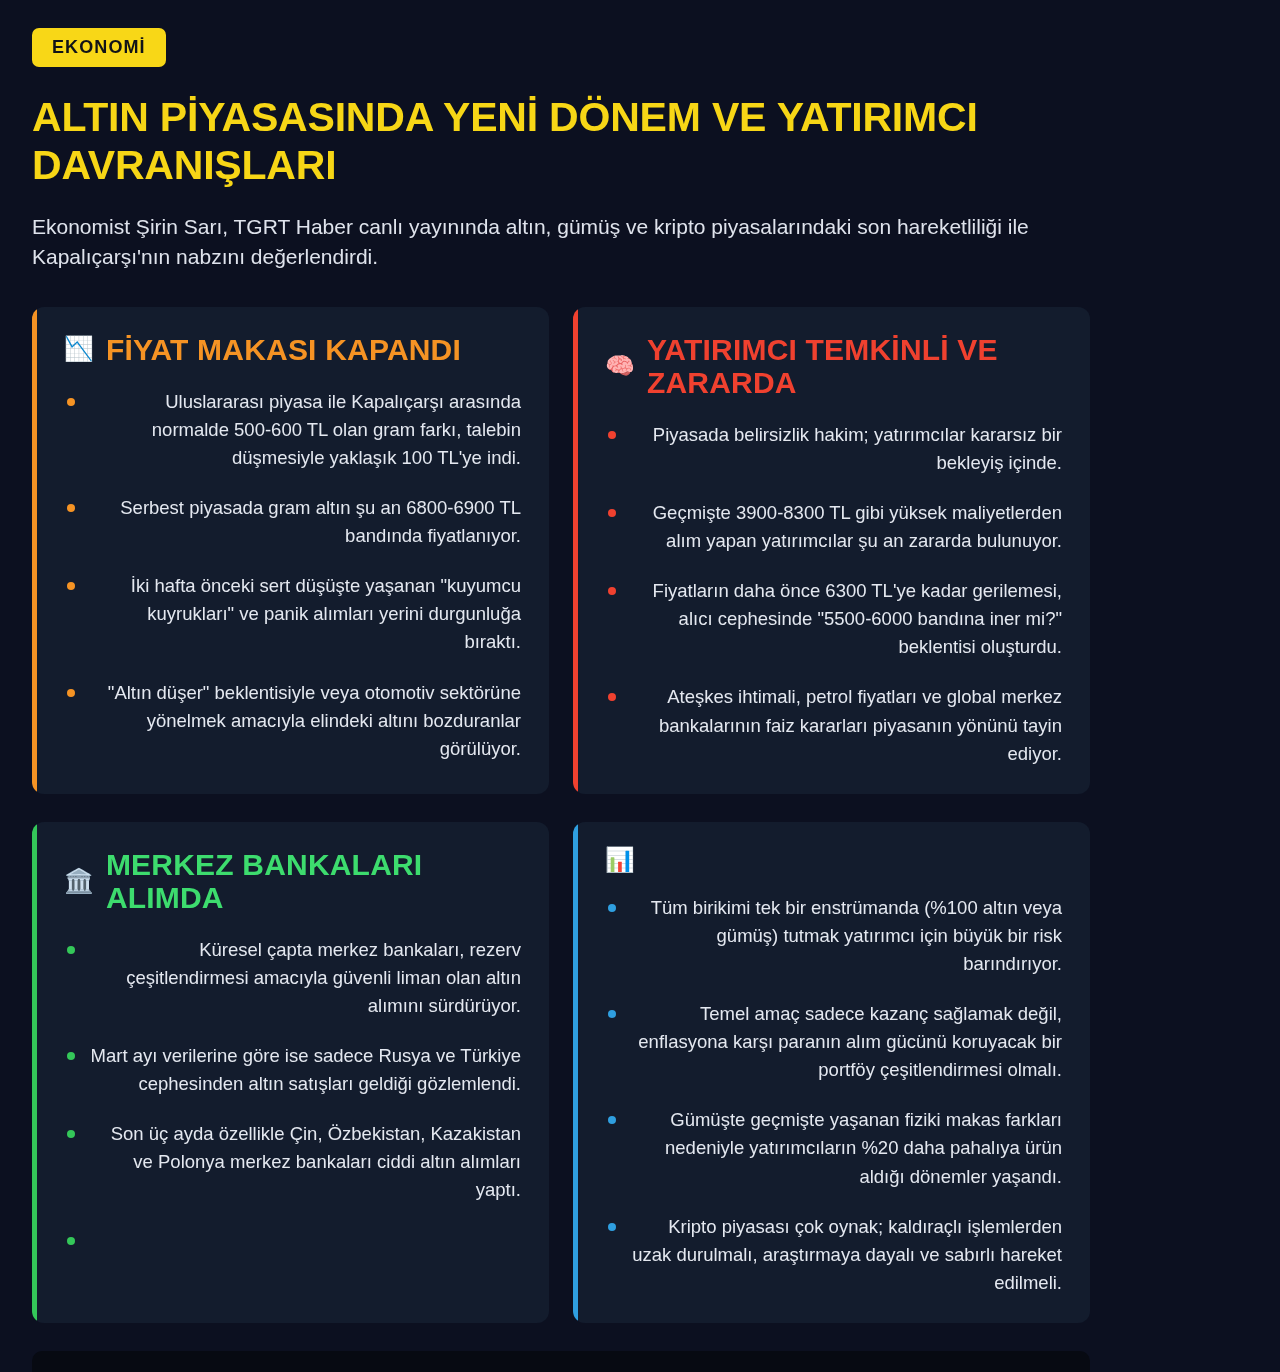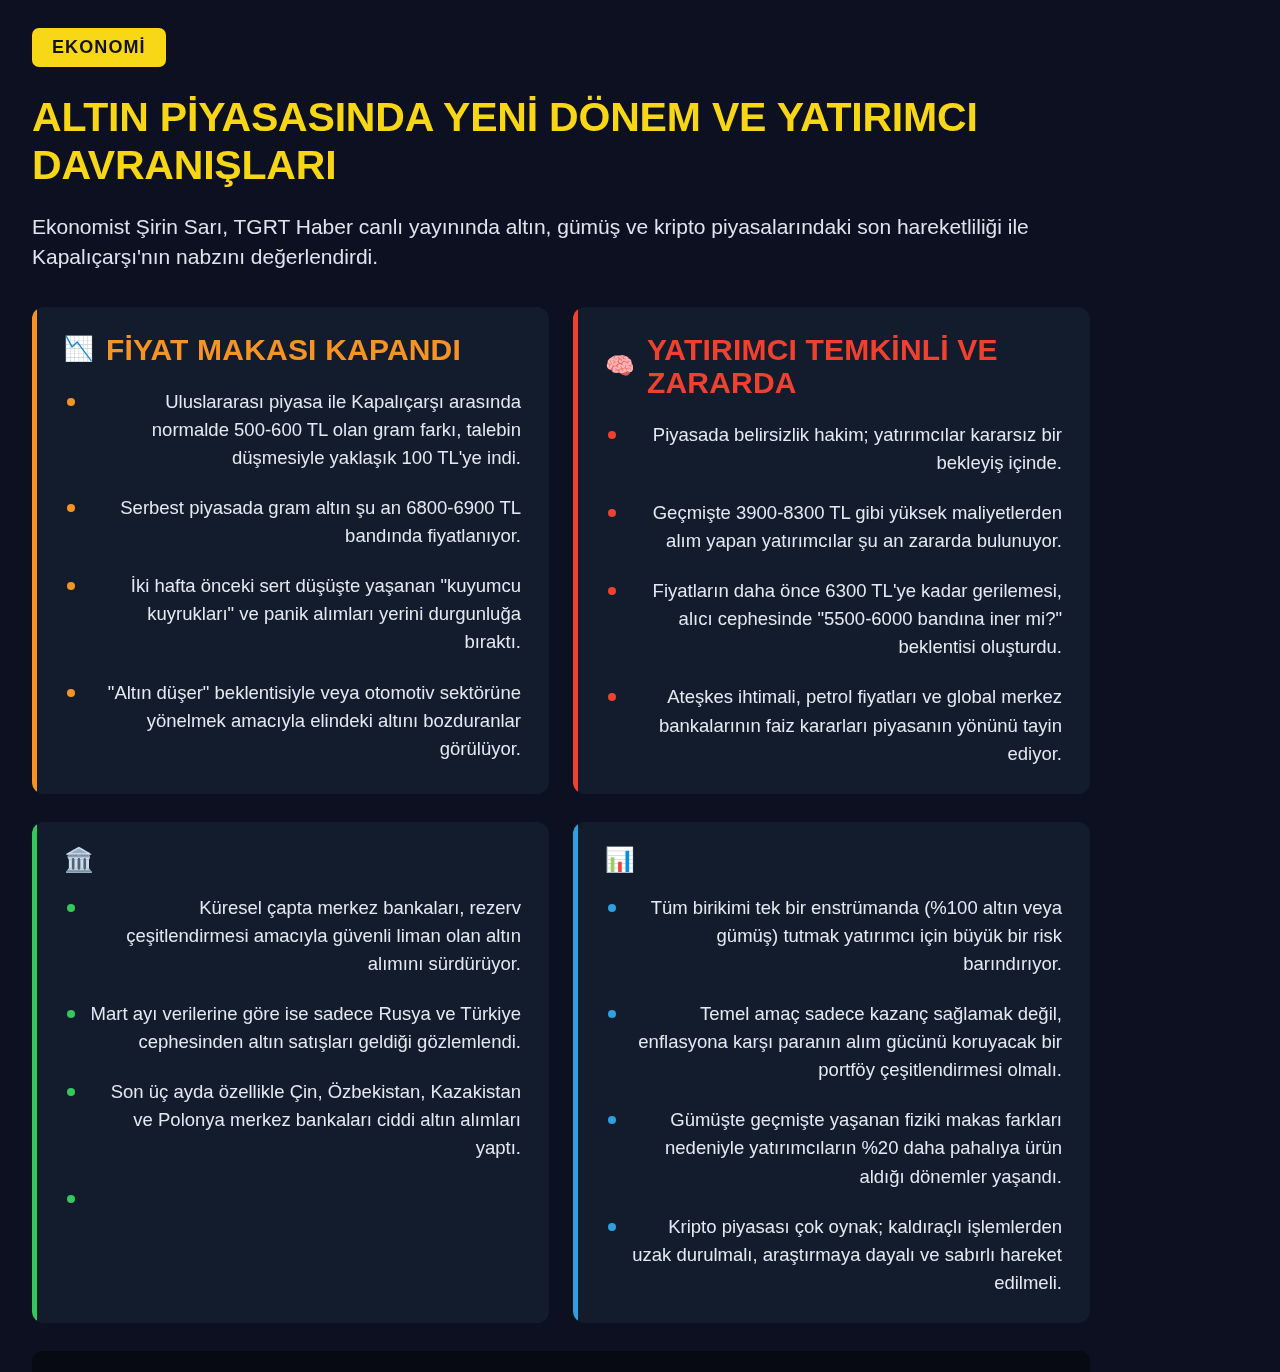--- a/index.html
+++ b/index.html
@@ -185,20 +185,21 @@
         <li><span class="dot" style="background: rgb(240, 65, 47);"></span><span>Geçmişte 3900-8300 TL gibi yüksek maliyetlerden alım yapan yatırımcılar şu an zararda bulunuyor.</span></li>
         <li><span class="dot" style="background: rgb(240, 65, 47);"></span><span>Fiyatların daha önce 6300 TL'ye kadar gerilemesi, alıcı cephesinde "5500-6000 bandına iner mi?" beklentisi oluşturdu.</span></li>
         <li><span class="dot" style="background: rgb(240, 65, 47);"></span><span>Ateşkes ihtimali, petrol fiyatları ve global merkez bankalarının faiz kararları piyasanın yönünü tayin ediyor.</span></li>
       </ul>
     </section>
 
     <section class="card">
       <span class="card-accent" style="background: rgb(52, 199, 89);"></span>
       <div class="card-head">
         <span class="card-emoji">🏛️</span>
+        <span class="card-title" style="color: rgb(61, 220, 110);">MERKEZ BANKALARI ALIMDA</span>
       </div>
       <ul class="bullets">
         <li><span class="dot" style="background: rgb(52, 199, 89);"></span><span>Küresel çapta merkez bankaları, rezerv çeşitlendirmesi amacıyla güvenli liman olan altın alımını sürdürüyor.</span></li>
         <li><span class="dot" style="background: rgb(52, 199, 89);"></span><span>Mart ayı verilerine göre ise sadece Rusya ve Türkiye cephesinden altın satışları geldiği gözlemlendi.</span></li>
         <li><span class="dot" style="background: rgb(52, 199, 89);"></span><span>Son üç ayda özellikle Çin, Özbekistan, Kazakistan ve Polonya merkez bankaları ciddi altın alımları yaptı.</span></li>
         <li><span class="dot" style="background: rgb(52, 199, 89);"></span></li>
       </ul>
     </section>
 
     <section class="card">

